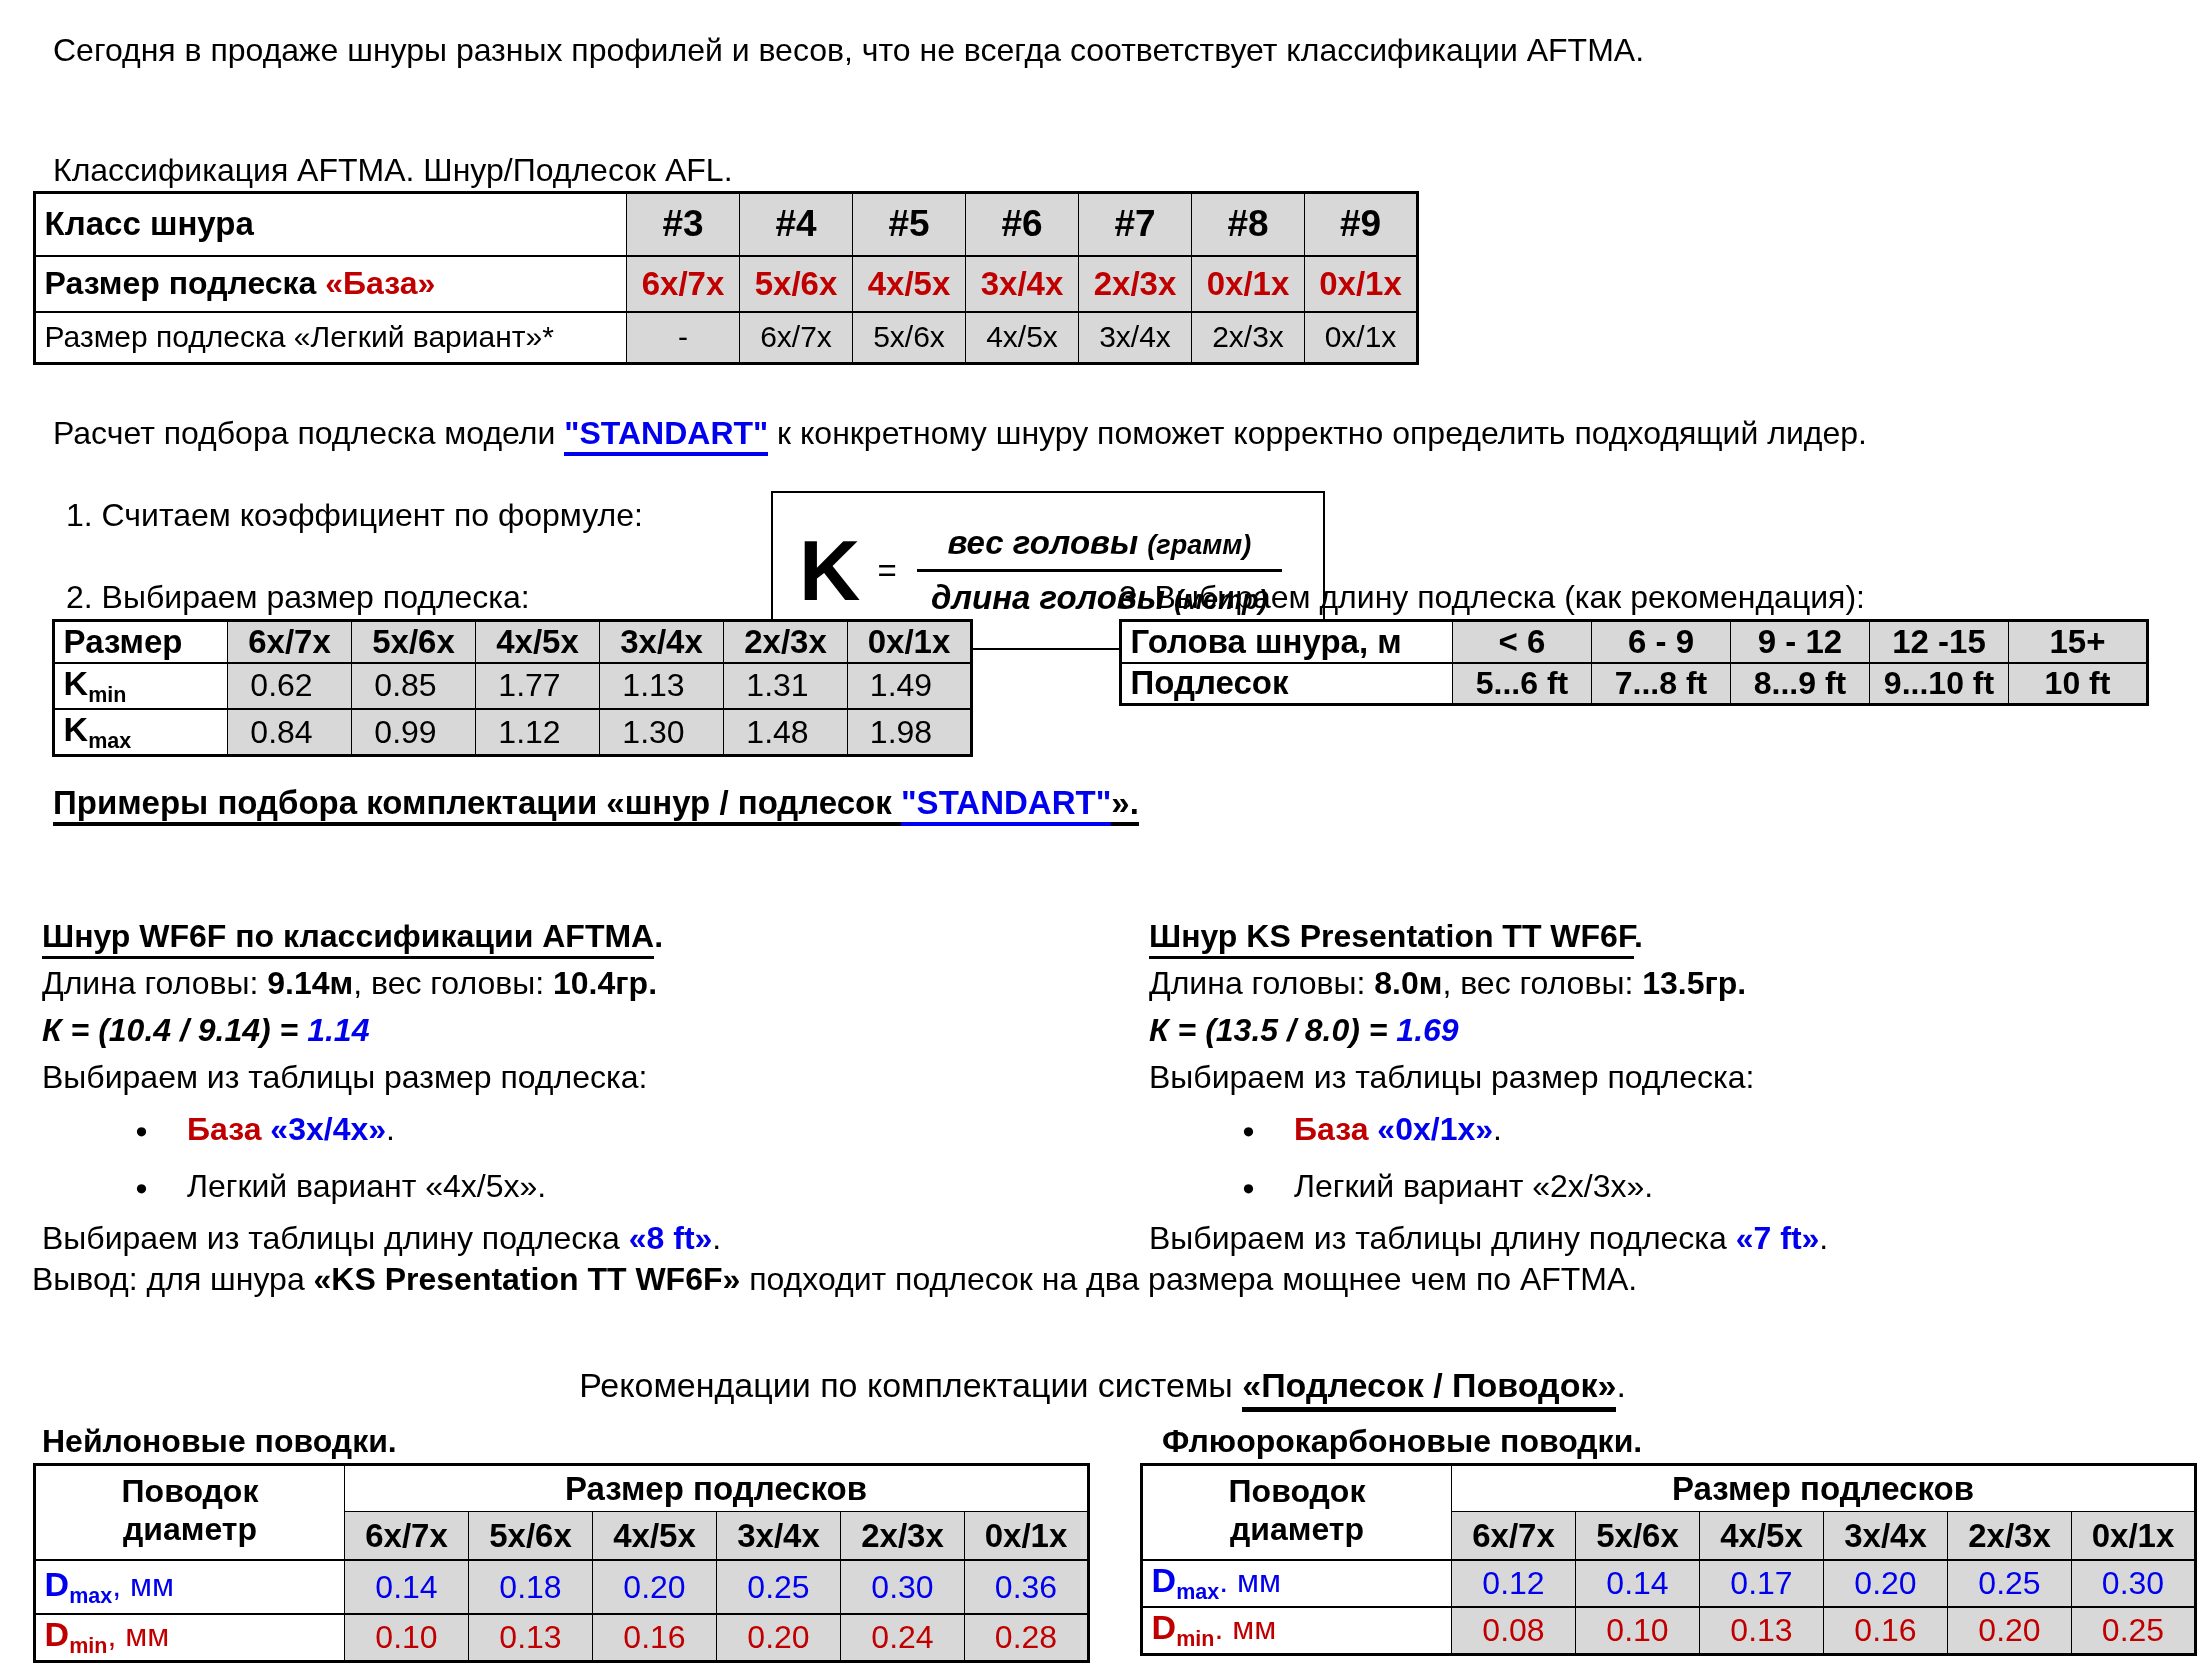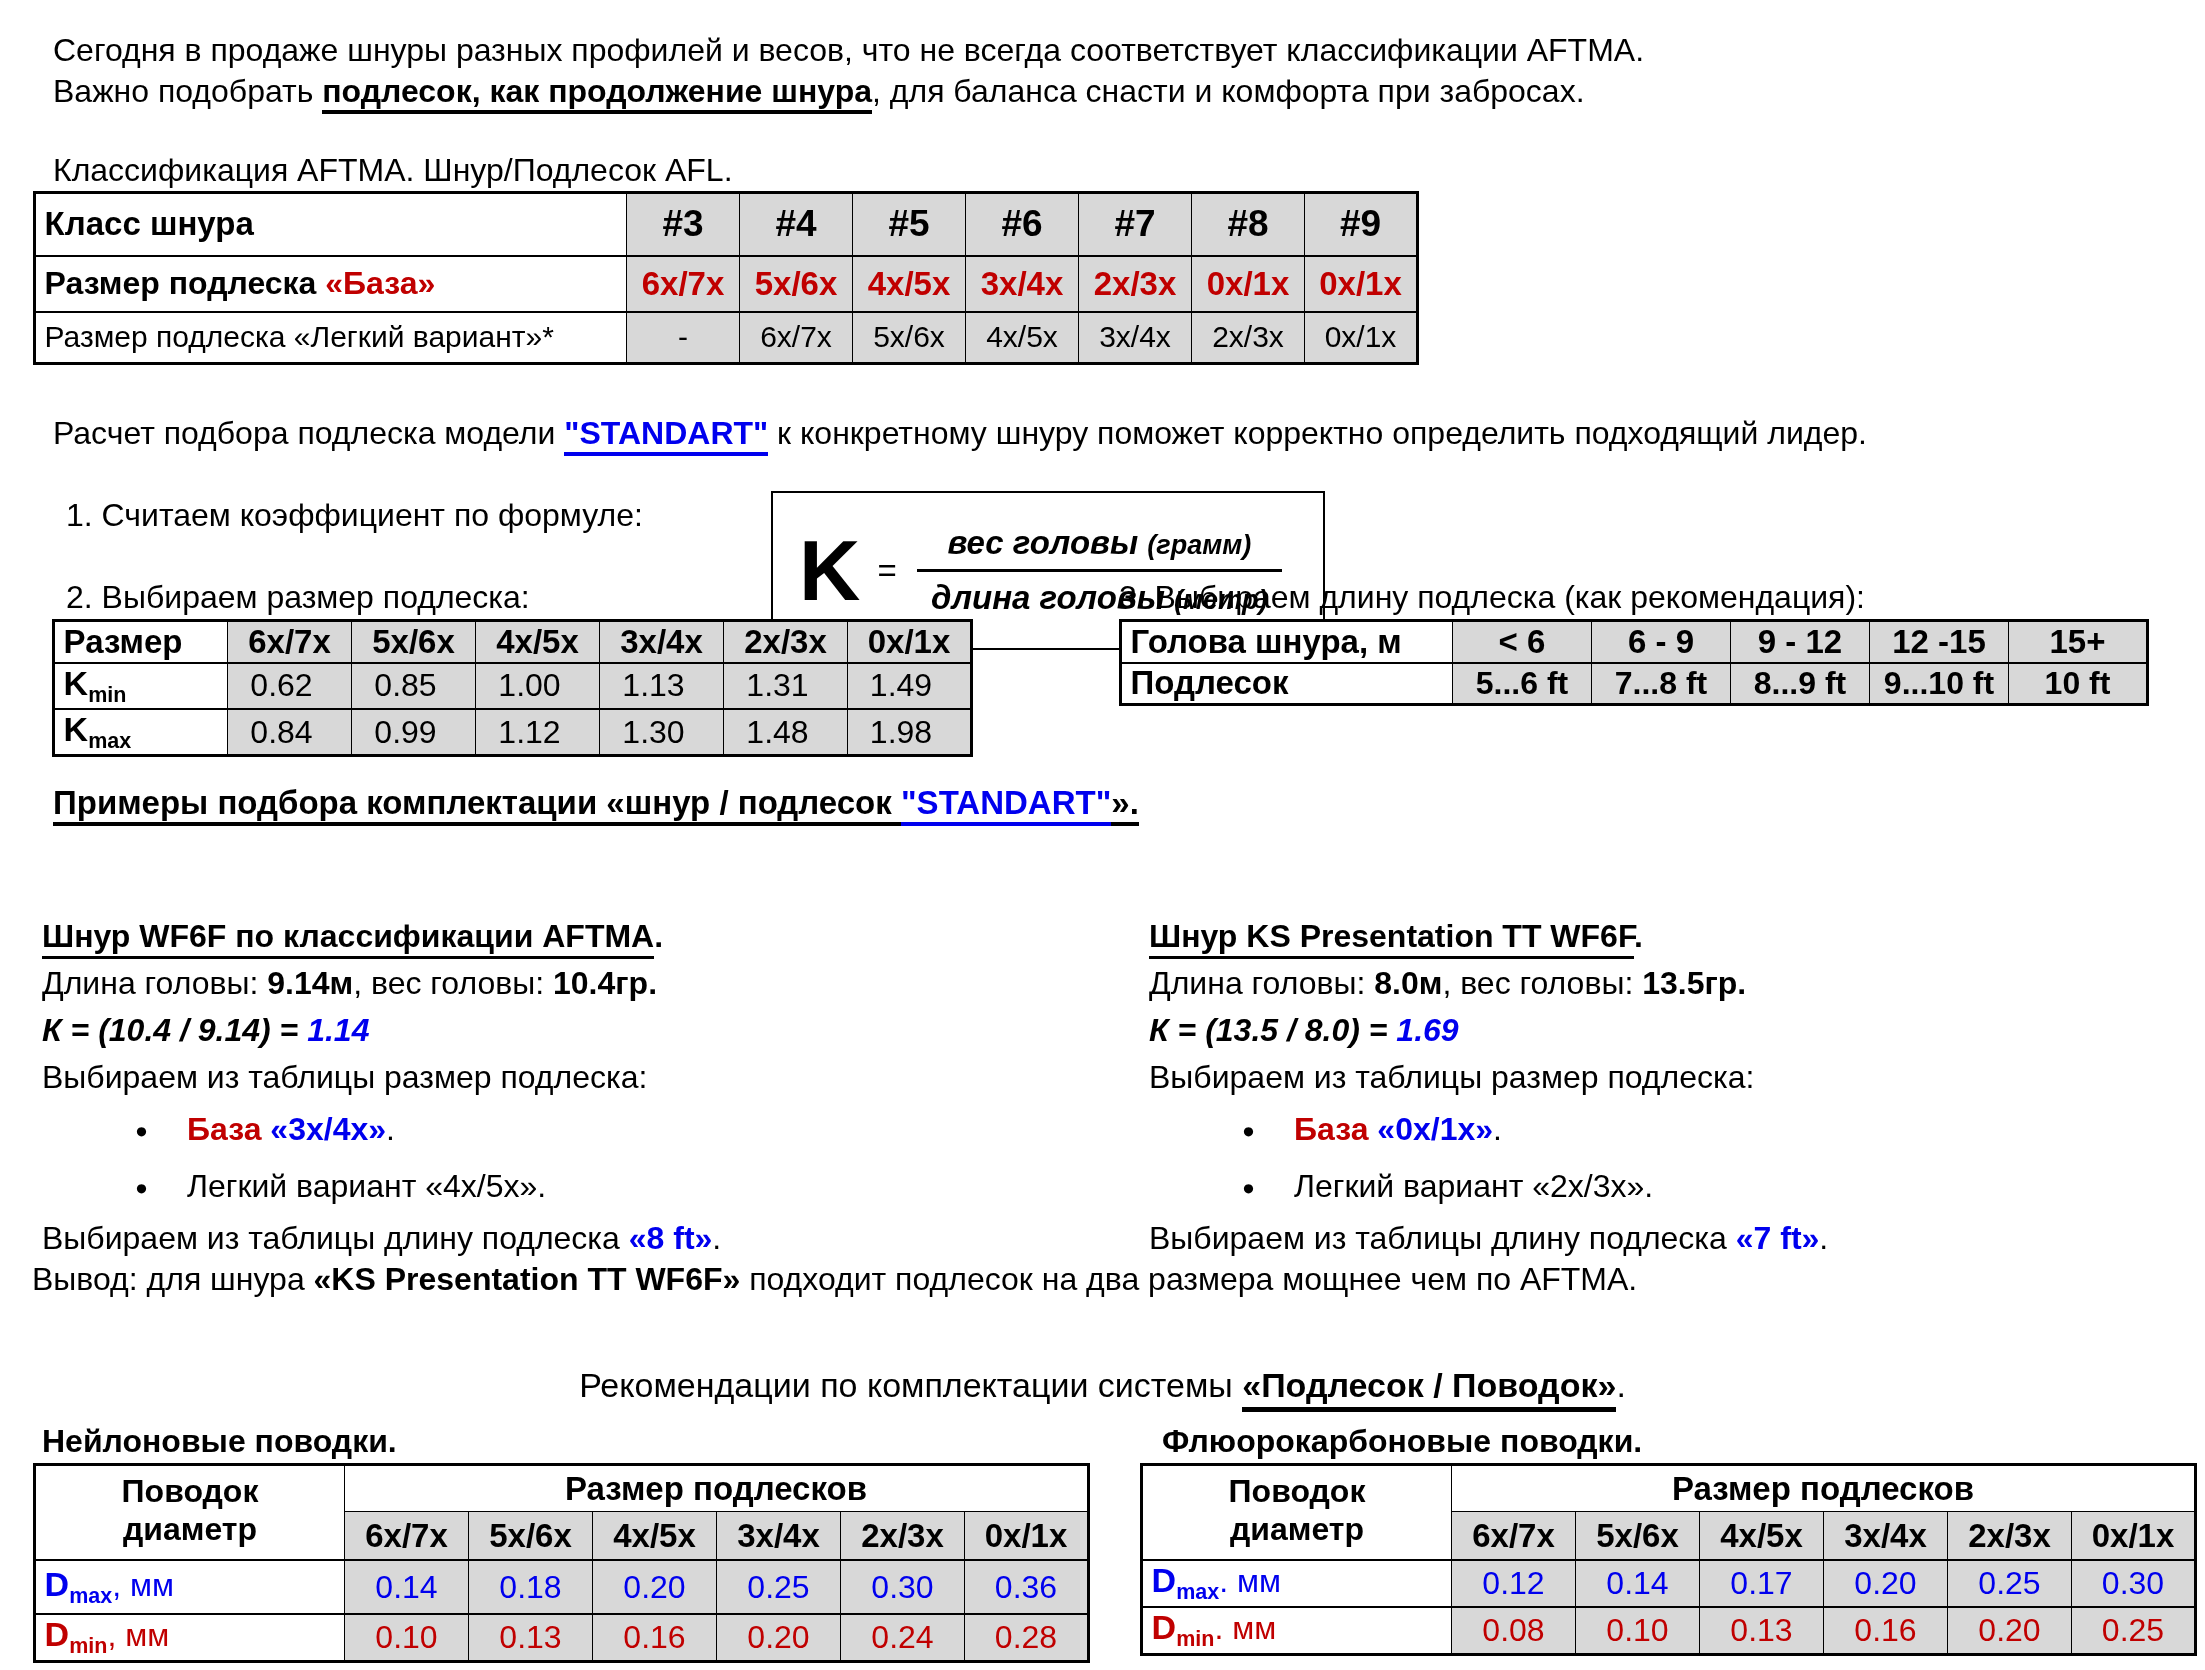--- a/index.html
+++ b/index.html
@@ -69,21 +69,20 @@
   .rec-accent{font-weight:bold;border-bottom:5px solid #000;padding-bottom:2.9px;}
   .title48{font-size:34px;}
 </style>
 </head>
 <body>
 
 <div class="page">
 
   <div class="sec" style="left:53px;top:30px;line-height:41px;">
     <div>Сегодня в продаже шнуры разных профилей и весов, что не всегда соответствует классификации AFTMA.</div>
-    <div><span>Важно подобрать </span><span class="em-u">подлесок, как продолжение шнура</span><span>, для баланса снасти и комфорта при забросах.</span></div>
   </div>
 
   <div class="sec" style="left:53px;top:152px;">Классификация AFTMA. Шнур/Подлесок AFL.</div>
 
   <table class="grid" id="t1" style="position:absolute;left:33px;top:191px;width:1383px;">
     <colgroup>
         <col style="width:592px">
         <col style="width:113px">
         <col style="width:113px">
         <col style="width:113px">
@@ -156,21 +155,21 @@
       <td class="c hd gray">5x/6x</td>
       <td class="c hd gray">4x/5x</td>
       <td class="c hd gray">3x/4x</td>
       <td class="c hd gray">2x/3x</td>
       <td class="c hd gray">0x/1x</td>
     </tr>
     <tr style="height:41px;">
       <td class="lbl"><span class="kbig">K</span><span class="ksub">min</span></td>
       <td class="r val gray">0.62</td>
       <td class="r val gray">0.85</td>
-      <td class="r val gray">1.00</td>
+      <td class="r val gray">1.77</td>
       <td class="r val gray">1.13</td>
       <td class="r val gray">1.31</td>
       <td class="r val gray">1.49</td>
     </tr>
     <tr style="height:41px;">
       <td class="lbl"><span class="kbig">K</span><span class="ksub">max</span></td>
       <td class="r val gray">0.84</td>
       <td class="r val gray">0.99</td>
       <td class="r val gray">1.12</td>
       <td class="r val gray">1.30</td>

